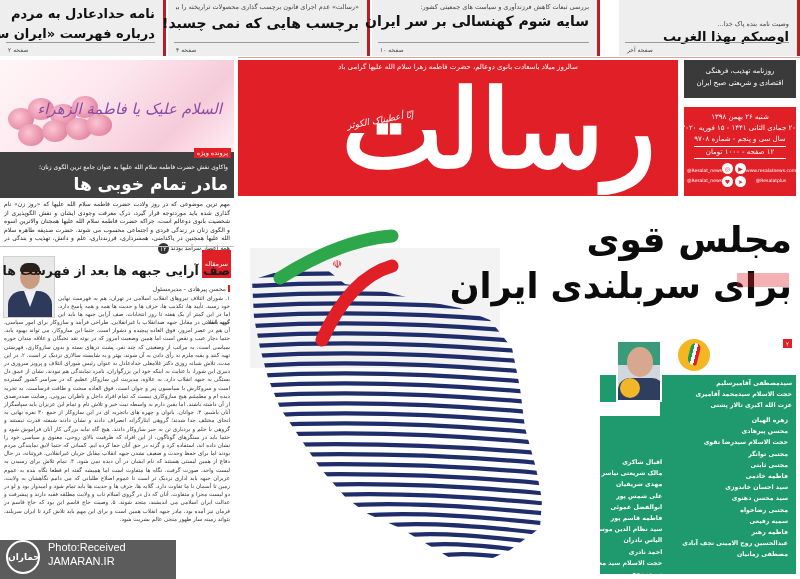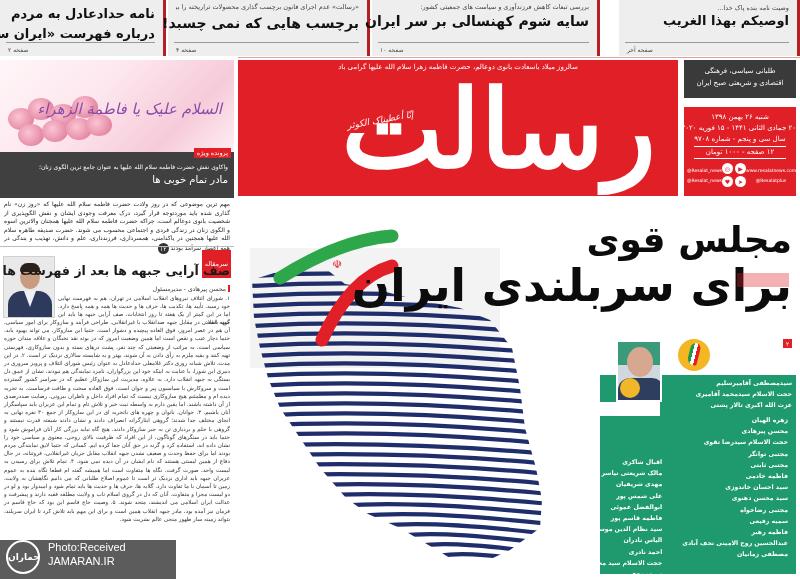--- a/index.html
+++ b/index.html
@@ -6,21 +6,21 @@
   html, body { width: 800px; height: 579px; overflow: hidden; background: #ffffff; }
   body { position: relative; font-family: "DejaVu Sans", sans-serif; direction: rtl; color: #1a1a1a; }
 
   
   .teasers { position: absolute; top: 0; left: 0; width: 800px; height: 71px; display: flex; flex-direction: row-reverse; background: #fff; }
   .teaser { position: relative; height: 56px; background: #eeeeee; padding: 3px 8px 0 8px; border-right: 3px solid #b52025; }
   .teaser .kicker { font-size: 6.5px; color: #444; text-align: right; line-height: 9px; white-space: nowrap; overflow: hidden; }
   .teaser .headline { font-family: "DejaVu Sans", sans-serif; font-weight: bold; color: #111; text-align: right; white-space: nowrap; }
   .teaser .page { position: absolute; left: 8px; bottom: 3px; font-size: 6px; color: #444; direction: rtl; }
   .teaser .rule { position: absolute; left: 6px; right: 8px; bottom: 13px; border-top: 1px solid #9a9a9a; }
-  .t1 { width: 198px; margin-left: 19px; padding-top: 4px; }
+  .t1 { width: 198px; margin-left: 19px; padding-top: 20px; }
   .t1 .headline { font-size: 13px; line-height: 16px; }
   .t2 { width: 228px; margin-left: 2px; }
   .t2 .headline { font-size: 14px; line-height: 18px; margin-top: 0; }
   .t3 { width: 202px; margin-left: 2px; }
   .t3 .headline { font-size: 14px; line-height: 18px; margin-top: 2px; }
   .t4 { width: 166px; }
   .t4 .headline { font-size: 13px; line-height: 18px; margin-top: 2px; }
 
   .hr-thin { position: absolute; top: 57px; left: 238px; width: 562px; border-top: 1px solid #e0a0a0; }
 
@@ -42,21 +42,21 @@
   
   .leftcol { position: absolute; top: 60px; left: 0; width: 234px; height: 519px; }
   .photo-roses { position: absolute; top: 0; left: 0; width: 234px; height: 92px; background: linear-gradient(135deg, #fff6f8 0%, #fde7ee 40%, #f6cbd9 75%, #ffeef3 100%); overflow: hidden; }
   .roses { position: absolute; left: 8px; top: 30px; width: 100px; height: 54px; }
   .roses span { position: absolute; width: 26px; height: 22px; border-radius: 50%; background: radial-gradient(circle at 40% 40%, #fbc5d3, #e58aa6 70%, #cc6d8c); }
   .roses-text { position: absolute; right: 12px; top: 40px; font-family: "DejaVu Serif", serif; font-size: 15px; color: #8a4aa6; font-style: italic; white-space: nowrap; }
 
   .feature-box { position: absolute; top: 92px; left: 0; width: 234px; height: 46px; background: #404040; color: #fff; }
   .feature-box .label { position: absolute; top: -4px; right: 3px; background: #e01f26; color: #fff; font-size: 6.5px; padding: 1px 3px; }
   .feature-box .kicker { position: absolute; top: 11px; right: 6px; font-size: 6px; white-space: nowrap; }
-  .feature-box .headline { position: absolute; top: 22px; right: 6px; font-size: 10px; font-weight: normal; white-space: nowrap; }
+  .feature-box .headline { position: absolute; top: 22px; right: 6px; font-size: 17px; font-weight: bold; white-space: nowrap; }
   .feature-body { position: absolute; top: 140px; left: 0; width: 234px; padding: 0 4px; font-size: 6px; line-height: 8.5px; text-align: justify; color: #222; }
   .badge-page { display: inline-block; width: 11px; height: 11px; border-radius: 50%; background: #333; color: #fff; font-size: 6px; line-height: 11px; text-align: center; vertical-align: middle; }
 
   .sep { position: absolute; left: 0; width: 234px; border-top: 1px solid #bdbdbd; }
 
   .editorial-label { position: absolute; top: 190px; right: 3px; background: #e01f26; color: #fff; font-size: 6.5px; padding: 10px 3px; }
   .author-photo { position: absolute; top: 196px; left: 3px; width: 52px; height: 62px; background: #e9e9e9; border: 1px solid #d0d0d0; overflow: hidden; }
   .author-photo .head { position: absolute; left: 16px; top: 8px; width: 20px; height: 24px; border-radius: 50%; background: #c99c82; }
   .author-photo .hair { position: absolute; left: 16px; top: 6px; width: 20px; height: 9px; border-radius: 10px 10px 2px 2px; background: #2b211c; }
   .author-photo .suit { position: absolute; left: 4px; top: 34px; width: 44px; height: 30px; border-radius: 14px 14px 0 0; background: #2e3a5c; }
@@ -66,21 +66,21 @@
   .editorial-body { position: absolute; top: 234px; left: 58px; right: 4px; font-size: 5.6px; line-height: 8px; text-align: justify; color: #333; }
   .editorial-body2 { position: absolute; top: 258px; left: 0; width: 234px; padding: 0 4px; font-size: 5.6px; line-height: 8.2px; text-align: justify; color: #333; }
 
   .watermark { position: absolute; top: 540px; left: 0; width: 176px; height: 40px; background: rgba(70,70,70,.88); display: flex; direction: ltr; }
   .watermark .logo-circle { width: 34px; height: 34px; margin-left: 6px; border-radius: 50%; border: 2px solid #fff; color: #fff; font-size: 9px; line-height: 30px; text-align: center; font-weight: bold; }
   .watermark .text { margin-left: 8px; color: #fff; font-family: "Liberation Sans", sans-serif; font-size: 11px; line-height: 14px; }
 
   
   .main-headline { position: absolute; top: 218px; right: 8px; text-align: right; font-weight: bold; color: #0c0c0c; }
   .main-headline .l1 { font-size: 36px; line-height: 44px; }
-  .main-headline .l2 { font-size: 45px; line-height: 48px; }
+  .main-headline .l2 { font-size: 35px; line-height: 48px; }
   .ghost-tag { position: absolute; top: 273px; left: 737px; width: 52px; height: 14px; background: rgba(224,31,38,.35); }
 
   .map-art { position: absolute; top: 228px; left: 250px; width: 330px; height: 345px; }
 
   .page-num { position: absolute; top: 339px; left: 783px; width: 9px; height: 9px; background: #e01f26; color: #fff; font-size: 6px; line-height: 9px; text-align: center; }
 
   .green-box { position: absolute; top: 375px; left: 600px; width: 196px; height: 199px; background: #1f9a6e; }
   .candidate-photo { position: absolute; top: 340px; left: 616px; width: 46px; height: 62px; background: #dfe5ea; border: 2px solid #fff; overflow: hidden; }
   .candidate-photo .bg { position: absolute; inset: 0; background: linear-gradient(#3a9b7a 0 40%, #cfd8de 40%); }
   .candidate-photo .head { position: absolute; left: 9px; top: 5px; width: 26px; height: 30px; border-radius: 50%; background: #d8a78f; }
@@ -129,21 +129,21 @@
 </div>
 <div class="hr-thin"></div>
 
 <div class="masthead">
   <div class="tagline">سالروز میلاد باسعادت بانوی دوعالم، حضرت فاطمه زهرا سلام الله علیها گرامی باد</div>
   <div class="logo">رسالت</div>
   <div class="calligraphy">إنّا أعطیناک الکوثر</div>
 </div>
 
 <div class="info-dark">
-  <div>طلبانی سیاسی، فرهنگی</div>
+  <div>روزنامه تهذیب، فرهنگی</div>
   <div>اقتصادی و شریعتی صبح ایران</div>
 </div>
 
 <div class="info-red">
   <div class="line">شنبه ۲۶ بهمن ۱۳۹۸</div>
   <div class="line">۲۰ جمادی الثانی ۱۴۴۱ - ۱۵ فوریه ۲۰۲۰</div>
   <div class="line">سال سی و پنجم - شماره ۹۷۰۸</div>
   <div class="price">۱۲ صفحه - ۱۰۰۰ تومان</div>
   <div class="socials">
     <div class="col">

